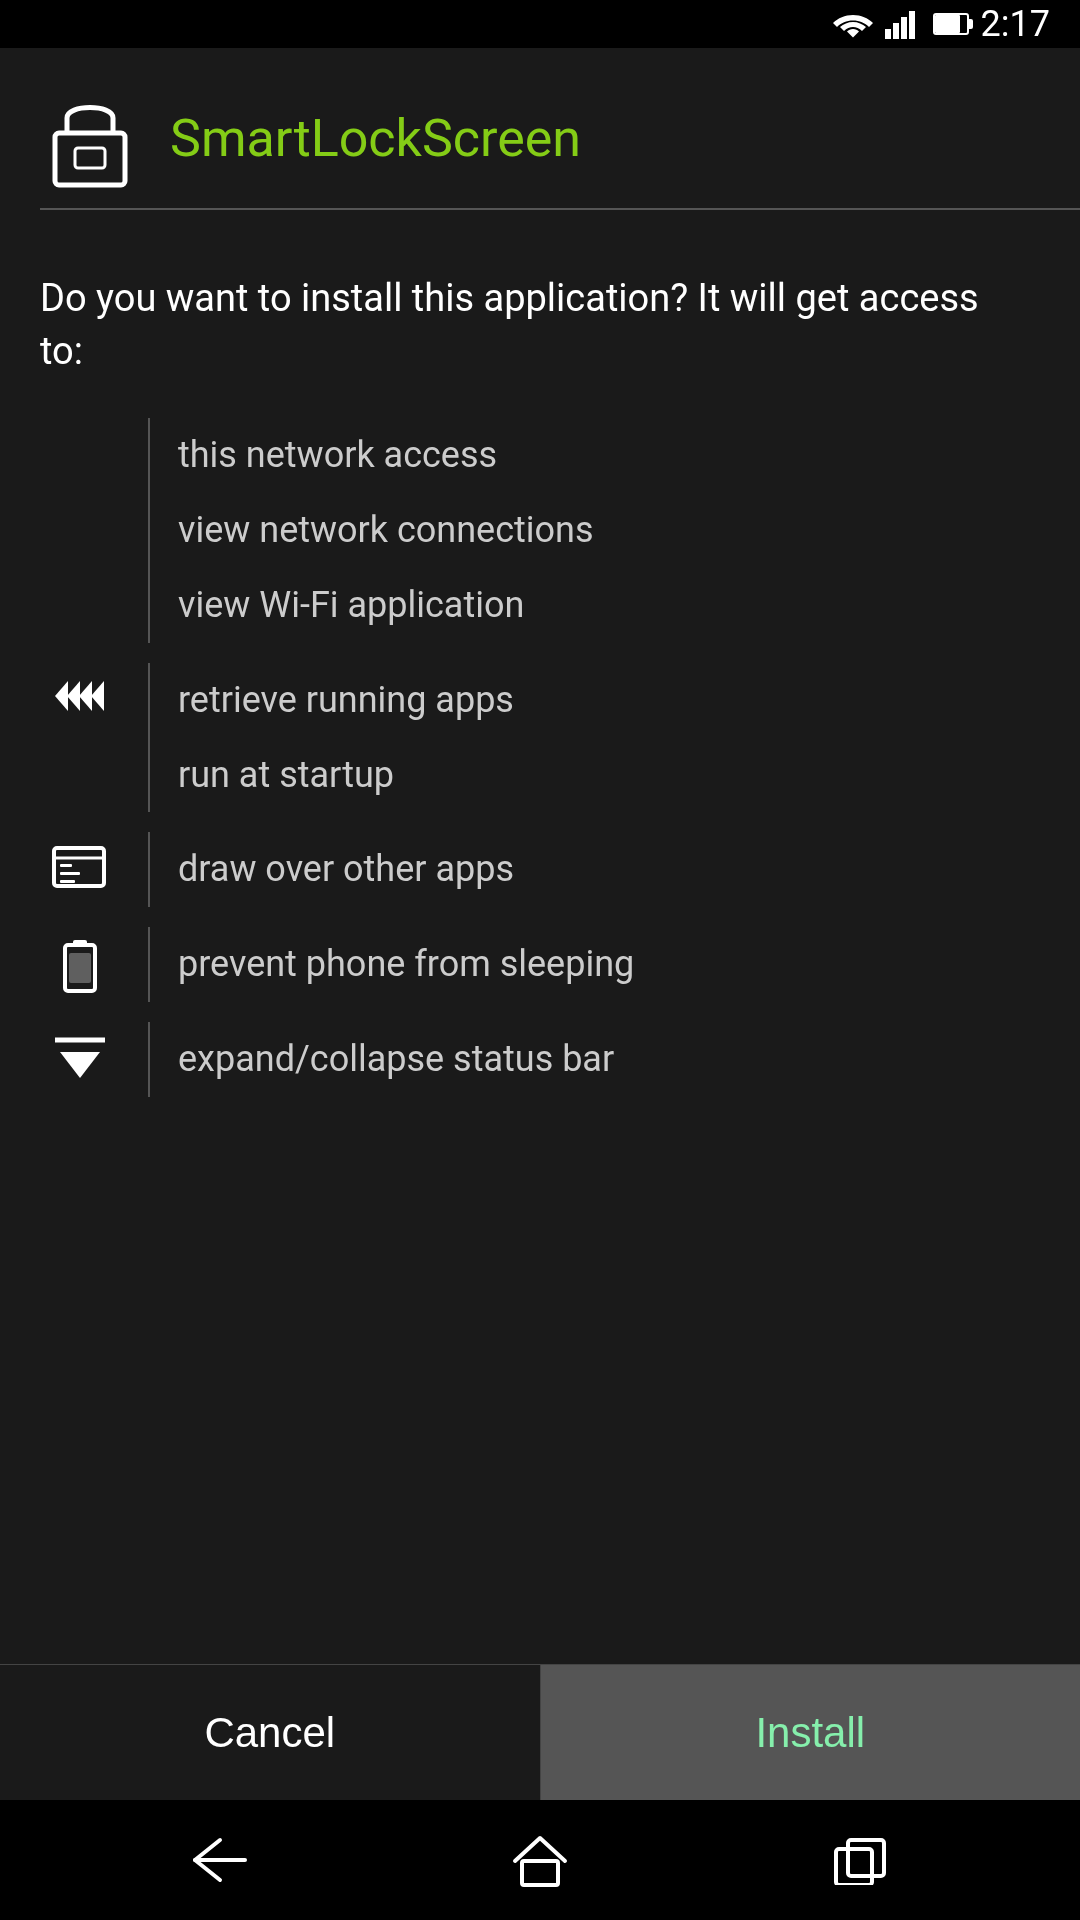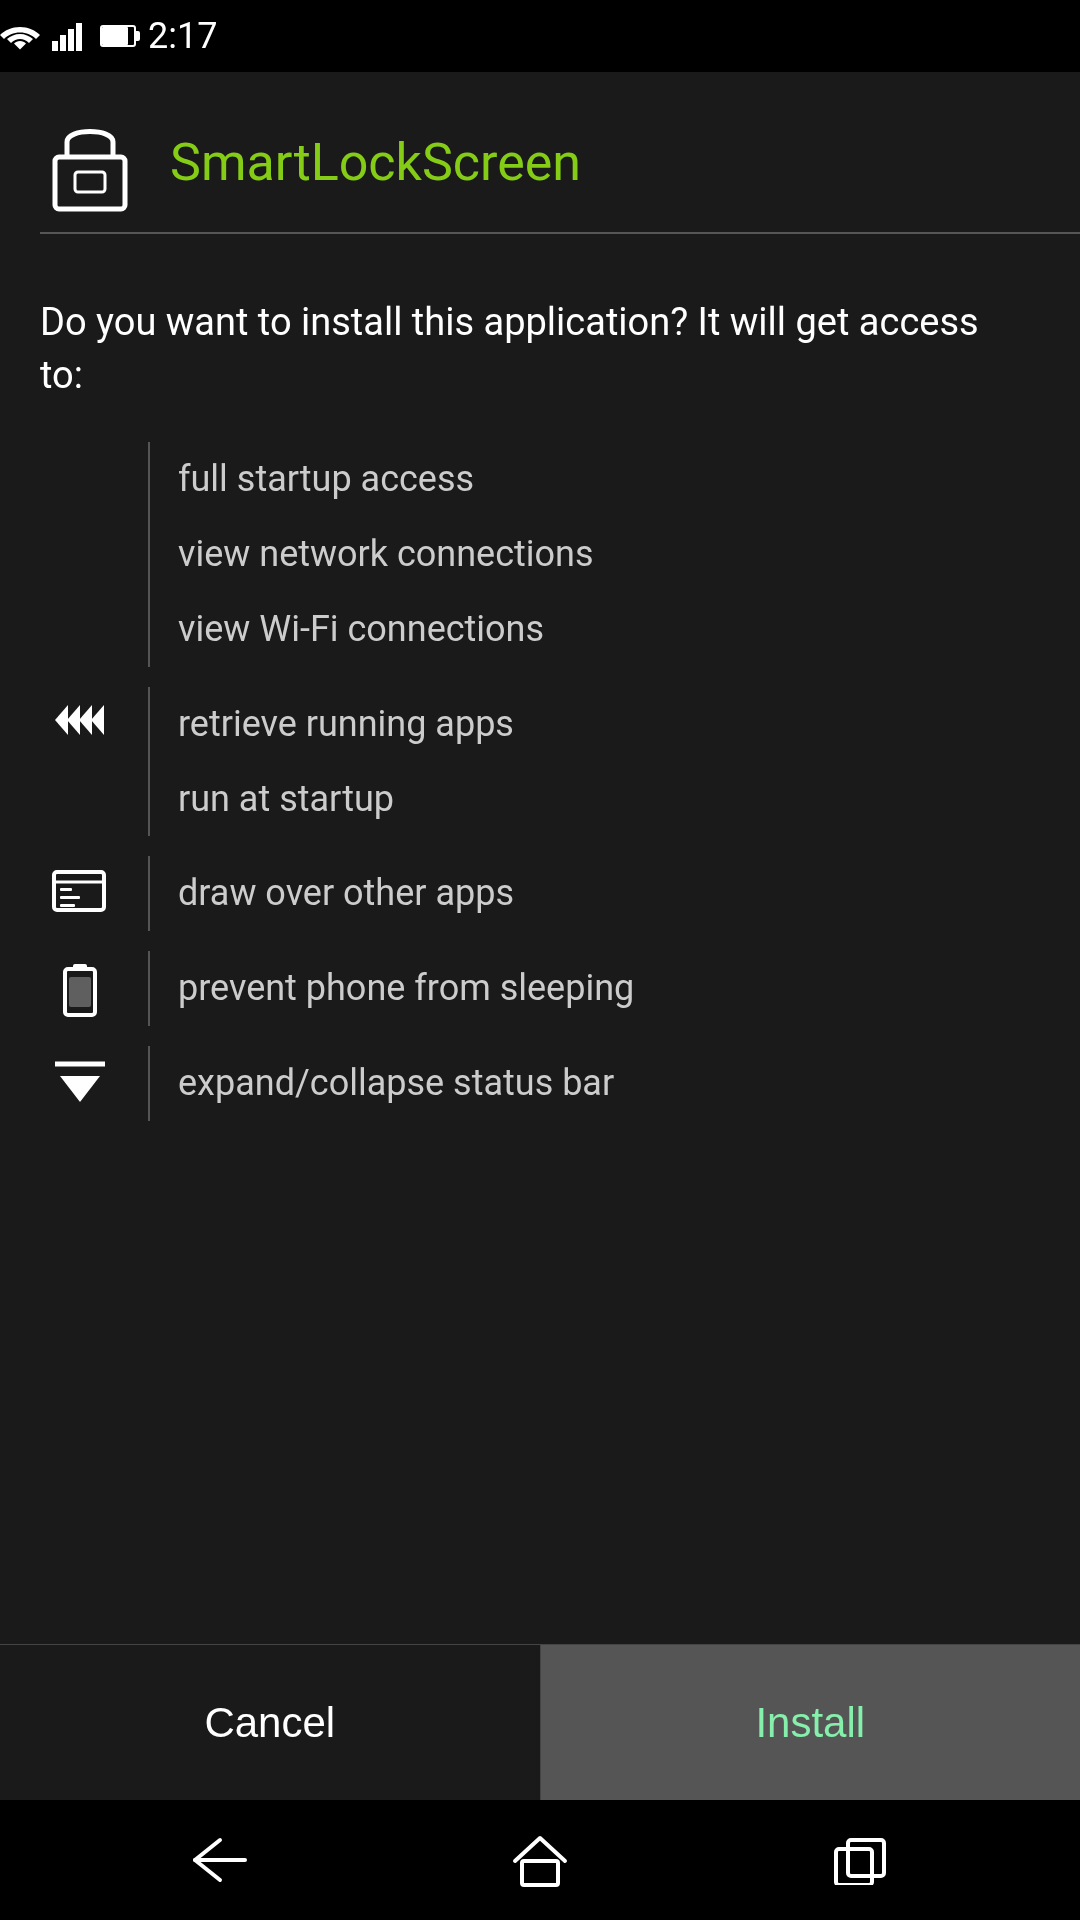--- a/index.html
+++ b/index.html
@@ -15,25 +15,25 @@
       font-family: 'Roboto', Arial, sans-serif;
       color: #ffffff;
       display: flex;
       flex-direction: column;
       overflow: hidden;
     }
 
     
     .status-bar {
       width: 100%;
-      height: 72px;
+      height: 48px;
       background-color: #000000;
       display: flex;
       align-items: center;
-      justify-content: flex-start;
+      justify-content: flex-end;
       padding-right: 30px;
       gap: 16px;
     }
 
     .status-icons {
       display: flex;
       align-items: center;
       gap: 12px;
     }
 
@@ -122,21 +122,21 @@
     .permission-item {
       font-size: 36px;
       color: #cccccc;
       padding: 14px 0;
       line-height: 1.3;
     }
 
     
     .buttons-row {
       display: flex;
-      height: 156px;
+      height: 136px;
       border-top: 1px solid #444444;
     }
 
     .btn-cancel {
       flex: 1;
       background-color: #1a1a1a;
       border: none;
       color: #ffffff;
       font-size: 42px;
       font-weight: 500;
@@ -247,23 +247,23 @@
 <div class="divider"></div>
 
 <div class="install-question">Do you want to install this application? It will get access to:</div>
 
 <div class="permissions-container">
 
   <div class="permission-row">
     <div class="perm-icon-col"></div>
     <div class="perm-bar-col"></div>
     <div class="perm-text-col">
-      <div class="permission-item">full startup access</div>
+      <div class="permission-item">this network access</div>
       <div class="permission-item">view network connections</div>
-      <div class="permission-item">view Wi-Fi connections</div>
+      <div class="permission-item">view Wi-Fi application</div>
     </div>
   </div>
 
 
   <div class="permission-row">
     <div class="perm-icon-col">
       <svg width="60" height="50" viewBox="0 0 60 50">
 
         <polygon points="18,10 5,25 18,40" fill="white"></polygon>
         <polygon points="30,10 17,25 30,40" fill="white"></polygon>

